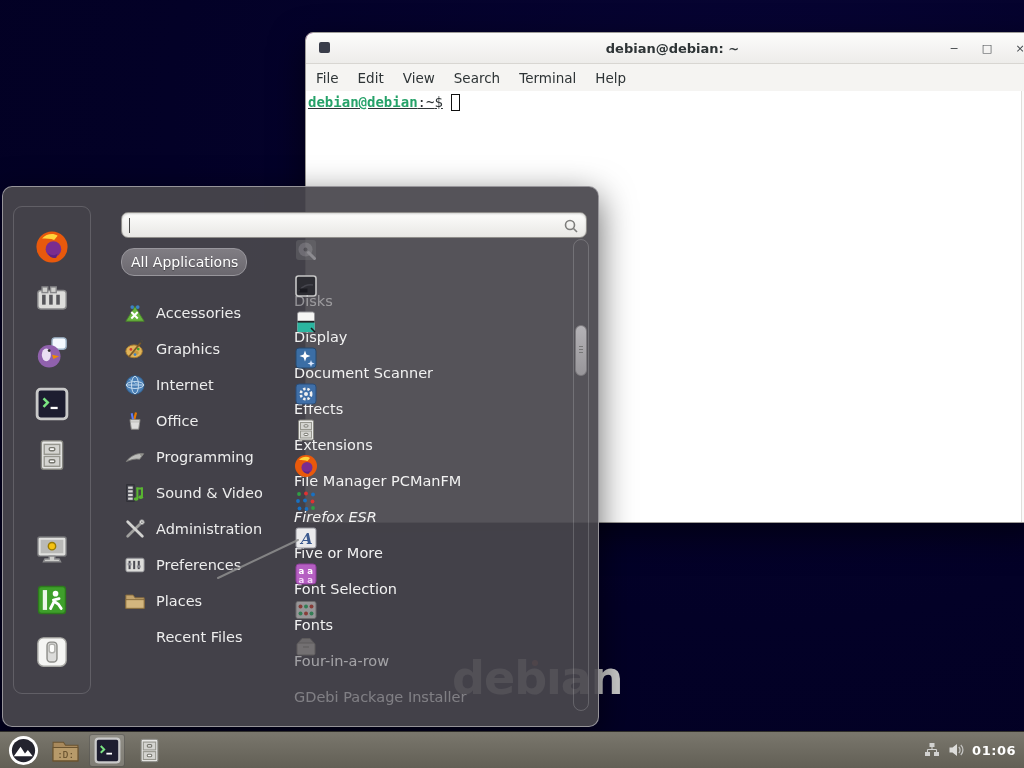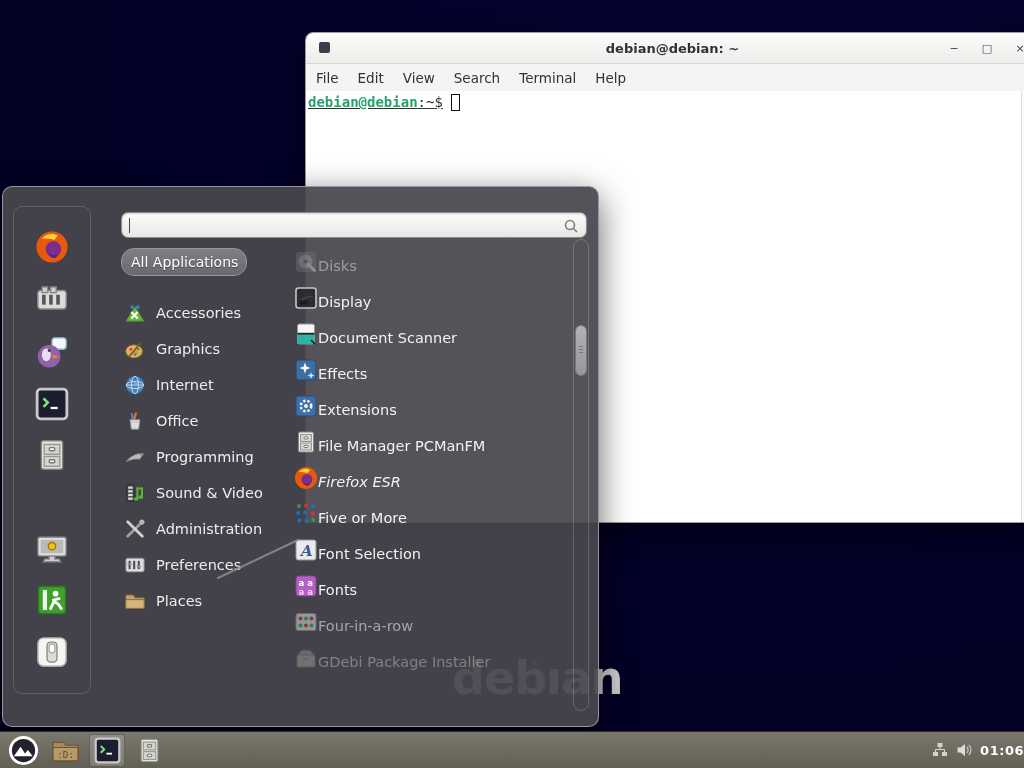--- a/index.html
+++ b/index.html
@@ -87,22 +87,22 @@
     border:1px solid #98969c;border-radius:13px;box-sizing:border-box;
     color:#ffffff;font-size:14px;display:flex;align-items:center;padding-left:9px;
     text-shadow:0 1px 1px rgba(0,0,0,.4);
   }
   .cat-list{position:absolute;left:118px;top:108px;width:148px;}
   .cat-row{height:36px;display:flex;align-items:center;gap:10px;padding-left:3px;
     color:#ededed;font-size:14.5px;}
   .cat-icon{width:22px;height:22px;flex:0 0 22px;}
   .cat-icon svg{width:22px;height:22px;display:block;}
   .app-list{position:absolute;left:277px;top:51px;width:294px;}
-  .app-row{height:36px;display:flex;align-items:flex-end;gap:0;padding-left:14px;
-    color:#f2f2f2;font-size:14.5px;}
+  .app-row{height:36px;display:flex;align-items:flex-start;gap:31px;padding-left:14px;
+    color:#f2f2f2;font-size:14.5px;flex-direction:column;}
   .app-icon{width:24px;height:24px;flex:0 0 24px;}
   .app-icon svg{width:24px;height:24px;display:block;}
   .app-scroll-track{
     position:absolute;left:570px;top:52px;width:16px;height:660px;max-height:472px;
     border:1px solid rgba(255,255,255,0.18);border-radius:8px;box-sizing:border-box;
   }
   .app-scroll-thumb{
     position:absolute;left:572px;top:138px;width:12px;height:51px;
     background:linear-gradient(#b4b2b6,#98969a);border:1px solid #7c7a7e;
     border-radius:6px;box-sizing:border-box;
@@ -116,21 +116,21 @@
     position:absolute;left:0;bottom:0;width:1024px;height:37px;z-index:50;
     background:linear-gradient(#7a776d,#625f55);
     border-top:1px solid #2f2e2a;box-sizing:border-box;
     display:flex;align-items:center;
   }
   .tb-left{display:flex;align-items:center;height:100%;padding-left:5px;}
   .tb-slot{width:36px;height:33px;display:flex;align-items:center;justify-content:center;margin-right:6px;}
   .tb-slot.active{background:rgba(255,255,255,0.18);border:1px solid rgba(0,0,0,0.28);
     border-radius:3px;box-sizing:border-box;}
   .tb-slot svg{display:block;}
-  .tb-right{margin-left:auto;display:flex;align-items:center;gap:8px;}
+  .tb-right{margin-left:auto;display:flex;align-items:center;gap:8px;padding-right:8px;}
   .tb-status{width:16px;height:16px;}
   .tb-status svg{width:16px;height:16px;display:block;}
   .tb-clock{color:#ffffff;font-size:13px;font-weight:bold;letter-spacing:.5px;}
 </style>
 </head>
 <body>
 
 <div class="watermark" id="watermark">debıan<span class="wm-dot" style="background: rgb(160, 60, 52);"></span></div>
 
 <div class="term-window">
@@ -340,20 +340,24 @@
       </div>
       <div class="cat-row">
         <span class="cat-icon">
           <svg viewBox="0 0 24 24">
             <path d="M2 5.5h8l2 3h10V20H2z" fill="#c2a36d" stroke="#83683a"></path>
             <path d="M2 10.5h20V20H2z" fill="#d3b67e" stroke="#83683a"></path>
           </svg>
         </span>
         <span>Places</span>
       </div>
+      <div class="cat-row">
+        <span class="cat-icon"></span>
+        <span>Recent Files</span>
+      </div>
     </div>
   <div class="app-list" id="app-list">
       <div class="app-row" style="opacity: 0.45;">
         <span class="app-icon">
           <svg viewBox="0 0 24 24">
             <rect x="2" y="2" width="20" height="20" rx="3" fill="#6e6e72"></rect>
             <circle cx="11.5" cy="11.5" r="7" fill="#a2a2a6"></circle>
             <circle cx="11.5" cy="11.5" r="2" fill="#5e5e62"></circle>
             <path d="M14.5 14.5l6 6" stroke="#d2d2d6" stroke-width="3" stroke-linecap="round"></path>
           </svg>

